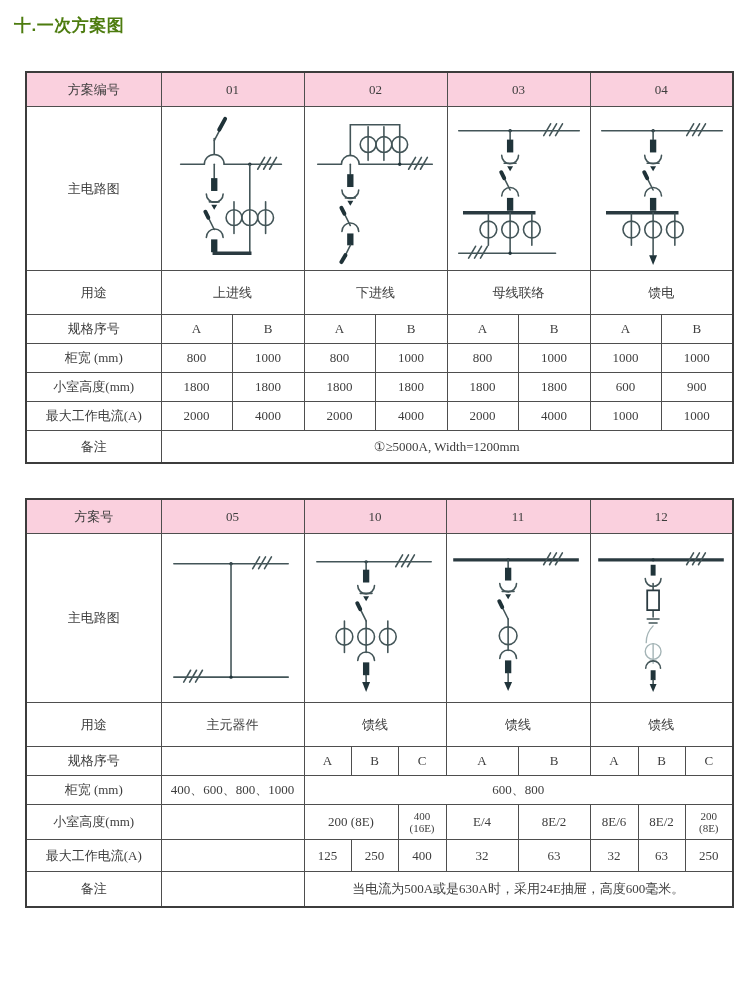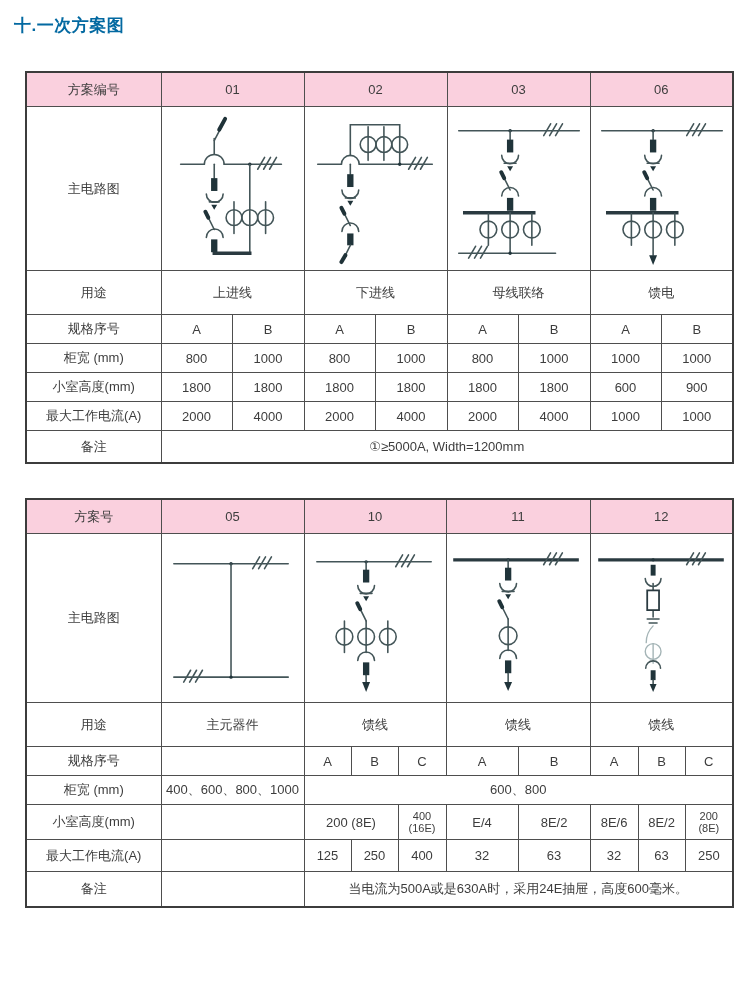--- a/index.html
+++ b/index.html
@@ -3,27 +3,28 @@
 <meta charset="utf-8">
 <style>
   html,body{margin:0;padding:0;background:#ffffff;}
   body{
     width:750px;height:981px;position:relative;
     font-family:"Liberation Sans","DejaVu Sans",sans-serif;
     color:#3d3d3d;
   }
   .page{padding:14px 0 0 25px;}
   .page-title{
-    font-size:17px;font-weight:bold;color:#0369a1;
+    font-size:17px;font-weight:bold;color:#4d7c0f;
     margin:0 0 0 -11px;letter-spacing:0.5px;
   }
   table.scheme-table{
     border-collapse:collapse;table-layout:fixed;
     width:707px;margin-top:34px;
     font-size:13px;
+    font-family:Liberation Serif, serif;
   }
   table.t2{}
   .scheme-table td{
     border:1px solid #4e4e4e;
     text-align:center;vertical-align:middle;
     padding:0 1px;overflow:hidden;
   }
   table.scheme-table{border:2px solid #3c3c3c;}
   td.pink{background:#fad0de;}
   tr.hdr td{height:33px;}
@@ -62,21 +63,21 @@
       <col style="width:72px">
         <col style="width:71px">
         <col style="width:72px">
     </colgroup>
     <tbody>
         <tr class="hdr">
       <td class="pink">方案编号</td>
       <td class="pink" colspan="2">01</td>
       <td class="pink" colspan="2">02</td>
       <td class="pink" colspan="2">03</td>
-      <td class="pink" colspan="2">06</td>
+      <td class="pink" colspan="2">04</td>
     </tr>
     <tr class="circuit">
       <td>主电路图</td>
       <td colspan="2" class="circ">
         <svg width="143" height="163" viewBox="0 0 143 165">
           <line class="ln" x1="52" y1="34" x2="63" y2="13"></line>
               <line class="blade" x1="57" y1="23" x2="63" y2="12"></line>
           <line class="ln" x1="52" y1="32" x2="52" y2="48"></line>
           <path class="ln" d="M18 58 H42"></path>
               <path class="ln" d="M42 58 A10 10 0 0 1 62 58"></path>

